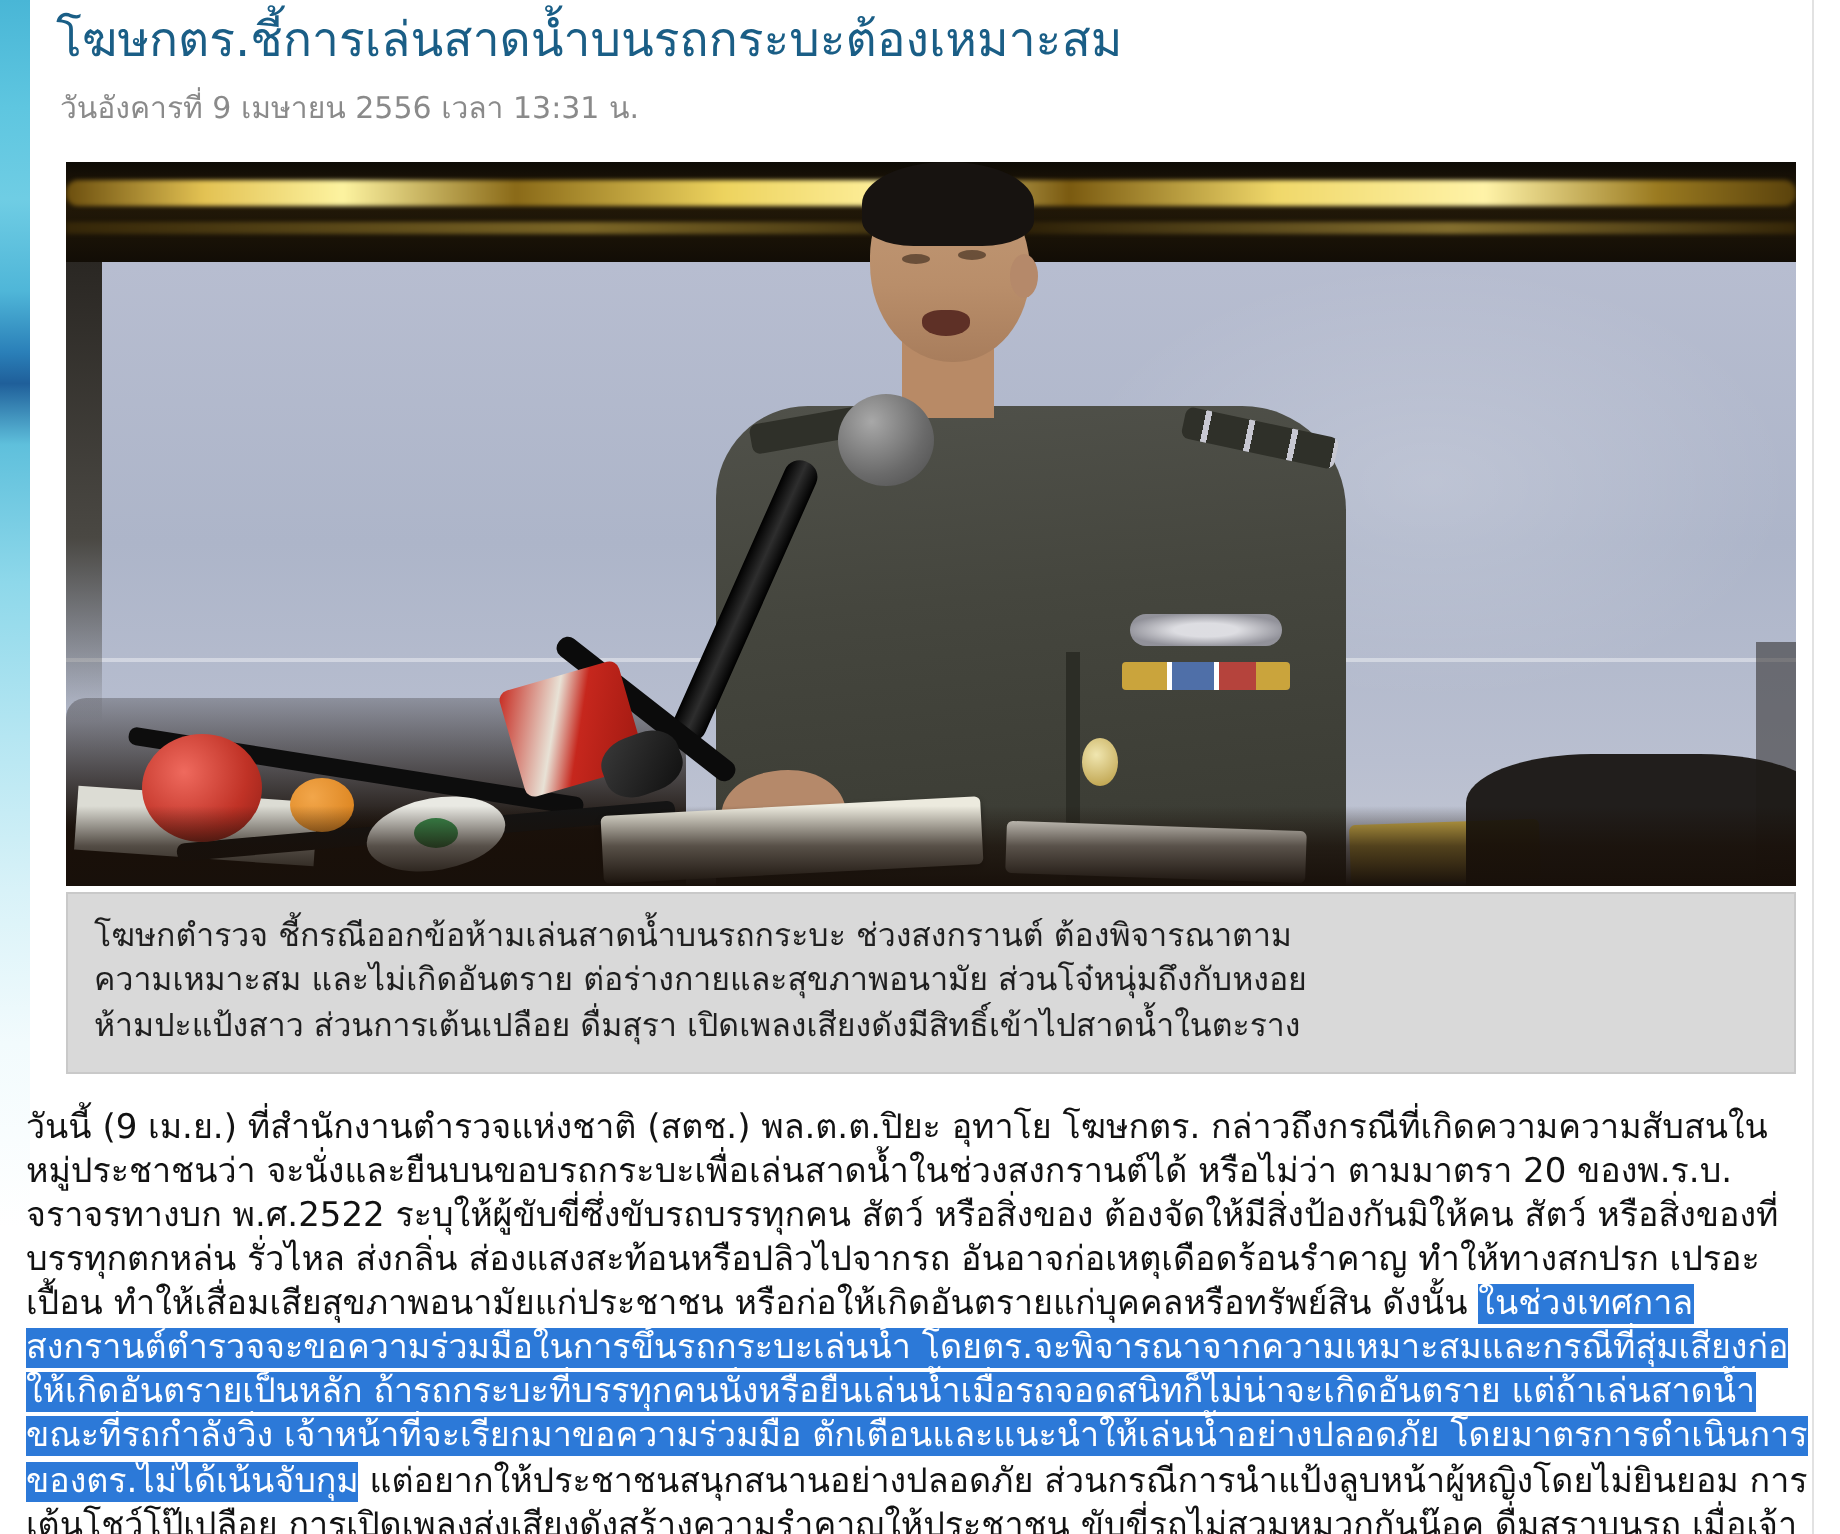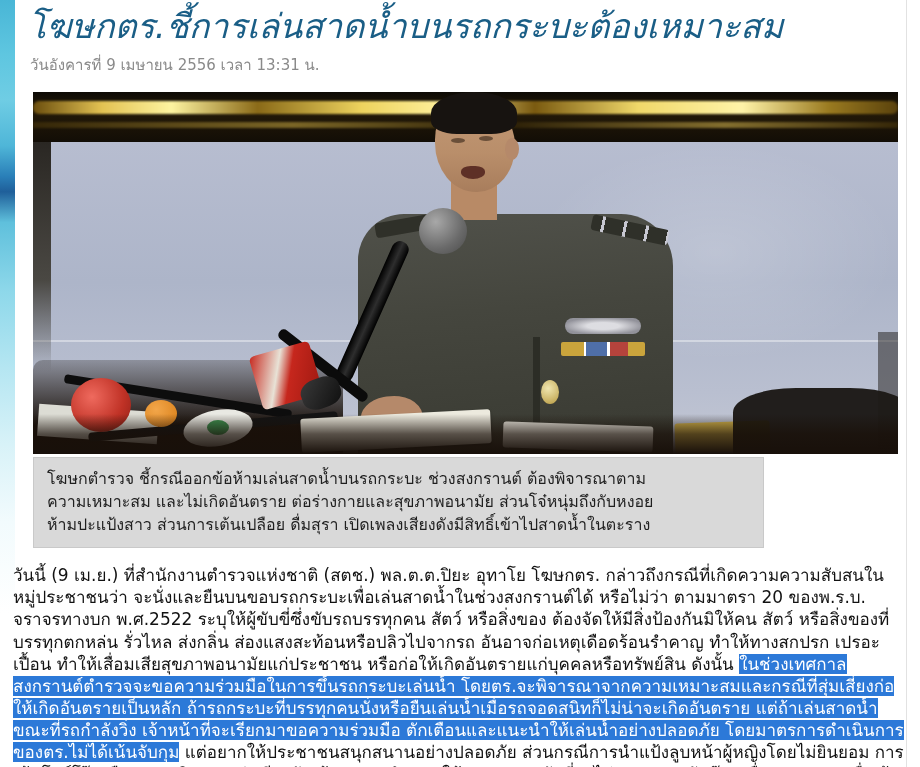--- a/index.html
+++ b/index.html
@@ -17,22 +17,22 @@
       #49b6d6 0%,#5ec6e0 7%,#6fcde4 13%,#4fb6d8 19%,
       #2a7fb8 23%,#1f5f9a 25%,#5fc0dc 29%,#8ed8ea 38%,
       #b5e6f2 48%,#d8f2f8 58%,#f2fbfd 68%,#ffffff 80%);
   }
   
   .right-divider{position:absolute;left:906px;top:0;width:1px;height:100%;background:#e2e2e2;}
 
   .content{position:absolute;left:0;top:0;width:920px;}
 
   .title{
-    margin:7px 0 0 28px;font-size:34px;line-height:1.15;font-weight:normal;
-    color:#1a5e86;letter-spacing:0;font-style:italic;
+    margin:7px 0 0 28px;font-size:24px;line-height:1.15;font-weight:normal;
+    color:#1a5e86;letter-spacing:0;
   }
   .date{
     margin:7px 0 0 30px;font-size:15px;color:#8a8a8a;
   }
 
   
   .photo{
     margin:15px 0 0 33px;width:865px;height:362px;position:relative;
     overflow:hidden;background:#adb5c9;
   }
@@ -106,21 +106,21 @@
     border-radius:3px;box-shadow:0 2px 3px rgba(0,0,0,.4);}
   .papers2{left:470px;top:332px;width:150px;height:26px;background:#f1efe6;transform:rotate(2deg);border-radius:3px;}
   .box-yellow{left:642px;top:330px;width:95px;height:30px;background:#d9b94e;transform:rotate(-2deg);border-radius:3px;}
   .blob-right1{left:700px;top:296px;width:180px;height:70px;border-radius:35% 35% 0 0;background:#14100c;opacity:.92;}
   .blob-right2{left:845px;top:240px;width:20px;height:130px;background:rgba(30,26,22,.5);}
   .tb-shadow{left:0;top:322px;width:100%;height:40px;
     background:linear-gradient(180deg,rgba(25,15,8,0) 0%,rgba(25,15,8,.7) 50%,#18100a 100%);}
 
   
   .caption{
-    margin:3px 0 0 33px;width:731px;box-sizing:border-box;
+    margin:3px 0 0 33px;width:865px;box-sizing:border-box;
     background:#d9d9d9;border:1px solid #c9c9c9;
     padding:10px 1px 11px 13px;
     font-size:16px;line-height:1.42;color:#1f1f1f;
     white-space:pre-line;
   }
 
   
   .body-text{
     margin:16px 0 0 13px;width:893px;
     font-size:17px;line-height:1.3;color:#121212;

